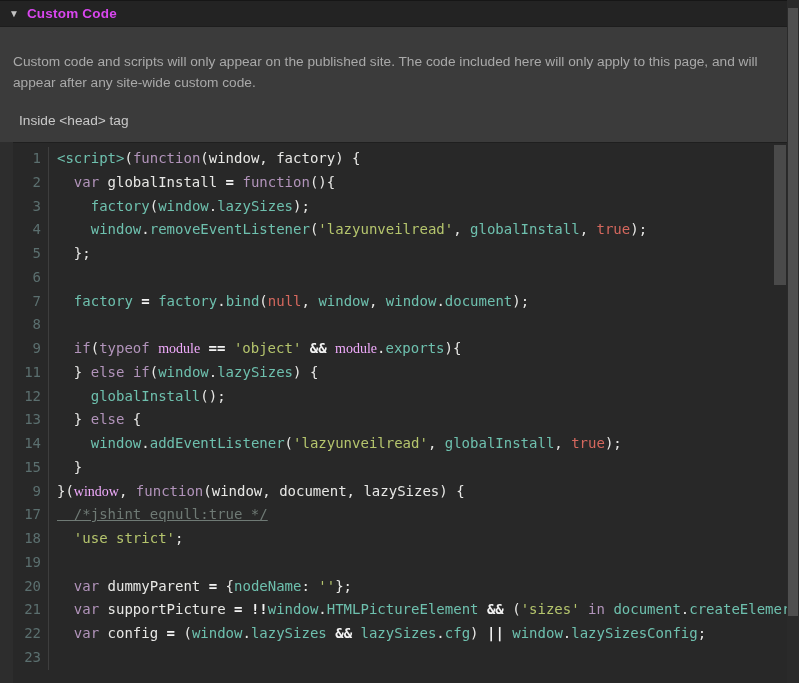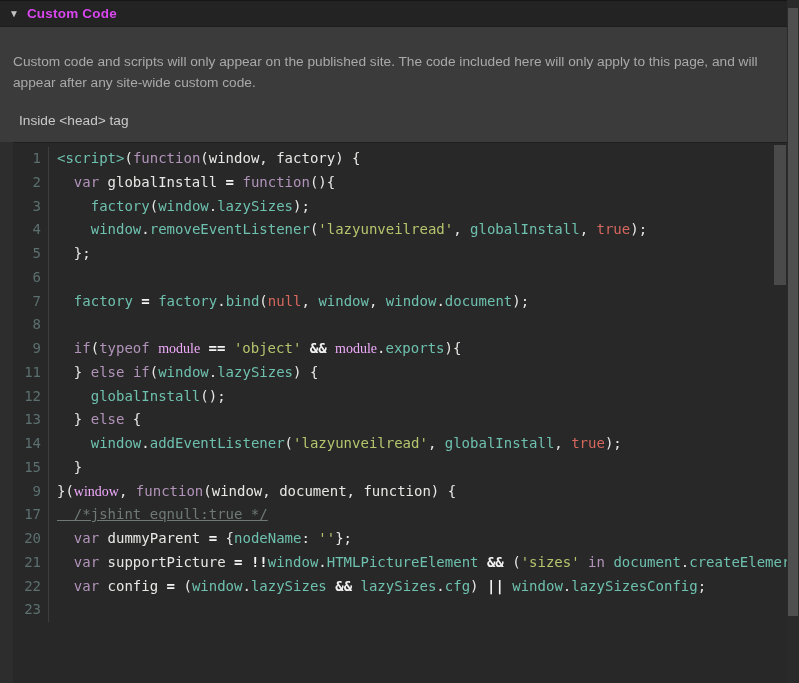--- a/index.html
+++ b/index.html
@@ -90,22 +90,24 @@
         <div class="line"><div class="gut">5</div><div class="code"><span class="tk-p">  };</span></div></div>
         <div class="line"><div class="gut">6</div><div class="code"></div></div>
         <div class="line"><div class="gut">7</div><div class="code"><span class="tk-p">  </span><span class="tk-v">factory</span><span class="tk-p"> </span><span class="tk-o">=</span><span class="tk-p"> </span><span class="tk-v">factory</span><span class="tk-p">.</span><span class="tk-v">bind</span><span class="tk-p">(</span><span class="tk-a">null</span><span class="tk-p">, </span><span class="tk-v">window</span><span class="tk-p">, </span><span class="tk-v">window</span><span class="tk-p">.</span><span class="tk-v">document</span><span class="tk-p">);</span></div></div>
         <div class="line"><div class="gut">8</div><div class="code"></div></div>
         <div class="line"><div class="gut">9</div><div class="code"><span class="tk-p">  </span><span class="tk-k">if</span><span class="tk-p">(</span><span class="tk-k">typeof</span><span class="tk-p"> </span><span class="tk-b">module</span><span class="tk-p"> </span><span class="tk-o">==</span><span class="tk-p"> </span><span class="tk-s">'object'</span><span class="tk-p"> </span><span class="tk-o">&amp;&amp;</span><span class="tk-p"> </span><span class="tk-b">module</span><span class="tk-p">.</span><span class="tk-v">exports</span><span class="tk-p">){</span></div></div>
         <div class="line"><div class="gut">11</div><div class="code"><span class="tk-p">  } </span><span class="tk-k">else</span><span class="tk-p"> </span><span class="tk-k">if</span><span class="tk-p">(</span><span class="tk-v">window</span><span class="tk-p">.</span><span class="tk-v">lazySizes</span><span class="tk-p">) {</span></div></div>
         <div class="line"><div class="gut">12</div><div class="code"><span class="tk-p">    </span><span class="tk-v">globalInstall</span><span class="tk-p">();</span></div></div>
         <div class="line"><div class="gut">13</div><div class="code"><span class="tk-p">  } </span><span class="tk-k">else</span><span class="tk-p"> {</span></div></div>
         <div class="line"><div class="gut">14</div><div class="code"><span class="tk-p">    </span><span class="tk-v">window</span><span class="tk-p">.</span><span class="tk-v">addEventListener</span><span class="tk-p">(</span><span class="tk-s">'lazyunveilread'</span><span class="tk-p">, </span><span class="tk-v">globalInstall</span><span class="tk-p">, </span><span class="tk-a">true</span><span class="tk-p">);</span></div></div>
         <div class="line"><div class="gut">15</div><div class="code"><span class="tk-p">  }</span></div></div>
-        <div class="line"><div class="gut">9</div><div class="code"><span class="tk-p">}(</span><span class="tk-b">window</span><span class="tk-p">, </span><span class="tk-k">function</span><span class="tk-p">(window, document, function) {</span></div></div>
+        <div class="line"><div class="gut">9</div><div class="code"><span class="tk-p">}(</span><span class="tk-b">window</span><span class="tk-p">, </span><span class="tk-k">function</span><span class="tk-p">(window, document, lazySizes) {</span></div></div>
         <div class="line"><div class="gut">17</div><div class="code"><span class="tk-c">  /*jshint eqnull:true */</span></div></div>
+        <div class="line"><div class="gut">18</div><div class="code"><span class="tk-p">  </span><span class="tk-s">'use strict'</span><span class="tk-p">;</span></div></div>
+        <div class="line"><div class="gut">19</div><div class="code"></div></div>
         <div class="line"><div class="gut">20</div><div class="code"><span class="tk-p">  </span><span class="tk-k">var</span><span class="tk-p"> dummyParent </span><span class="tk-o">=</span><span class="tk-p"> {</span><span class="tk-v">nodeName</span><span class="tk-p">: </span><span class="tk-s">''</span><span class="tk-p">};</span></div></div>
         <div class="line"><div class="gut">21</div><div class="code"><span class="tk-p">  </span><span class="tk-k">var</span><span class="tk-p"> supportPicture </span><span class="tk-o">=</span><span class="tk-p"> </span><span class="tk-o">!!</span><span class="tk-v">window</span><span class="tk-p">.</span><span class="tk-v">HTMLPictureElement</span><span class="tk-p"> </span><span class="tk-o">&amp;&amp;</span><span class="tk-p"> (</span><span class="tk-s">'sizes'</span><span class="tk-p"> </span><span class="tk-k">in</span><span class="tk-p"> </span><span class="tk-v">document</span><span class="tk-p">.</span><span class="tk-v">createElemer</span></div></div>
         <div class="line"><div class="gut">22</div><div class="code"><span class="tk-p">  </span><span class="tk-k">var</span><span class="tk-p"> config </span><span class="tk-o">=</span><span class="tk-p"> (</span><span class="tk-v">window</span><span class="tk-p">.</span><span class="tk-v">lazySizes</span><span class="tk-p"> </span><span class="tk-o">&amp;&amp;</span><span class="tk-p"> </span><span class="tk-v">lazySizes</span><span class="tk-p">.</span><span class="tk-v">cfg</span><span class="tk-p">) </span><span class="tk-o">||</span><span class="tk-p"> </span><span class="tk-v">window</span><span class="tk-p">.</span><span class="tk-v">lazySizesConfig</span><span class="tk-p">;</span></div></div>
         <div class="line"><div class="gut">23</div><div class="code"></div></div>
       </div>
     <div class="ed-scrollbar">
       <div class="ed-thumb"></div>
     </div>
   </div>
 </div>

